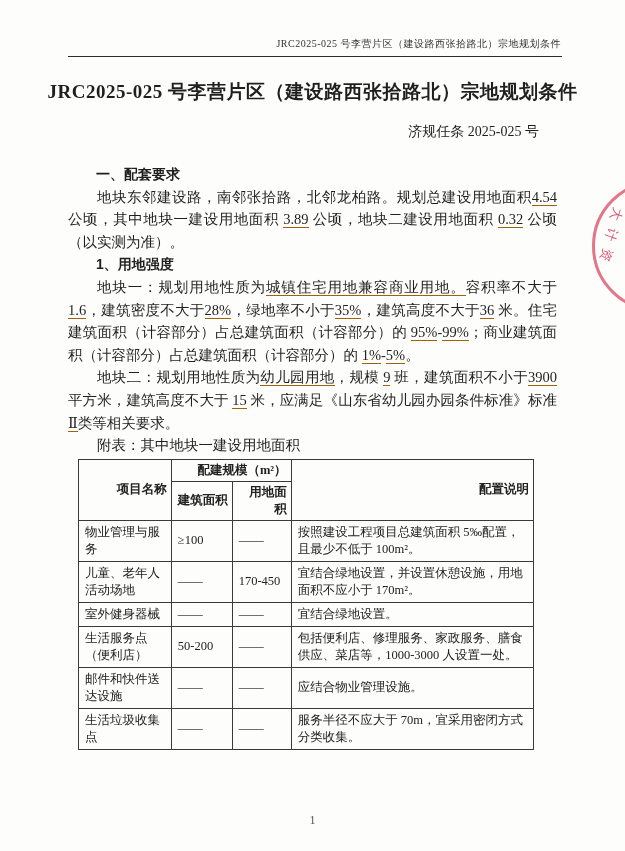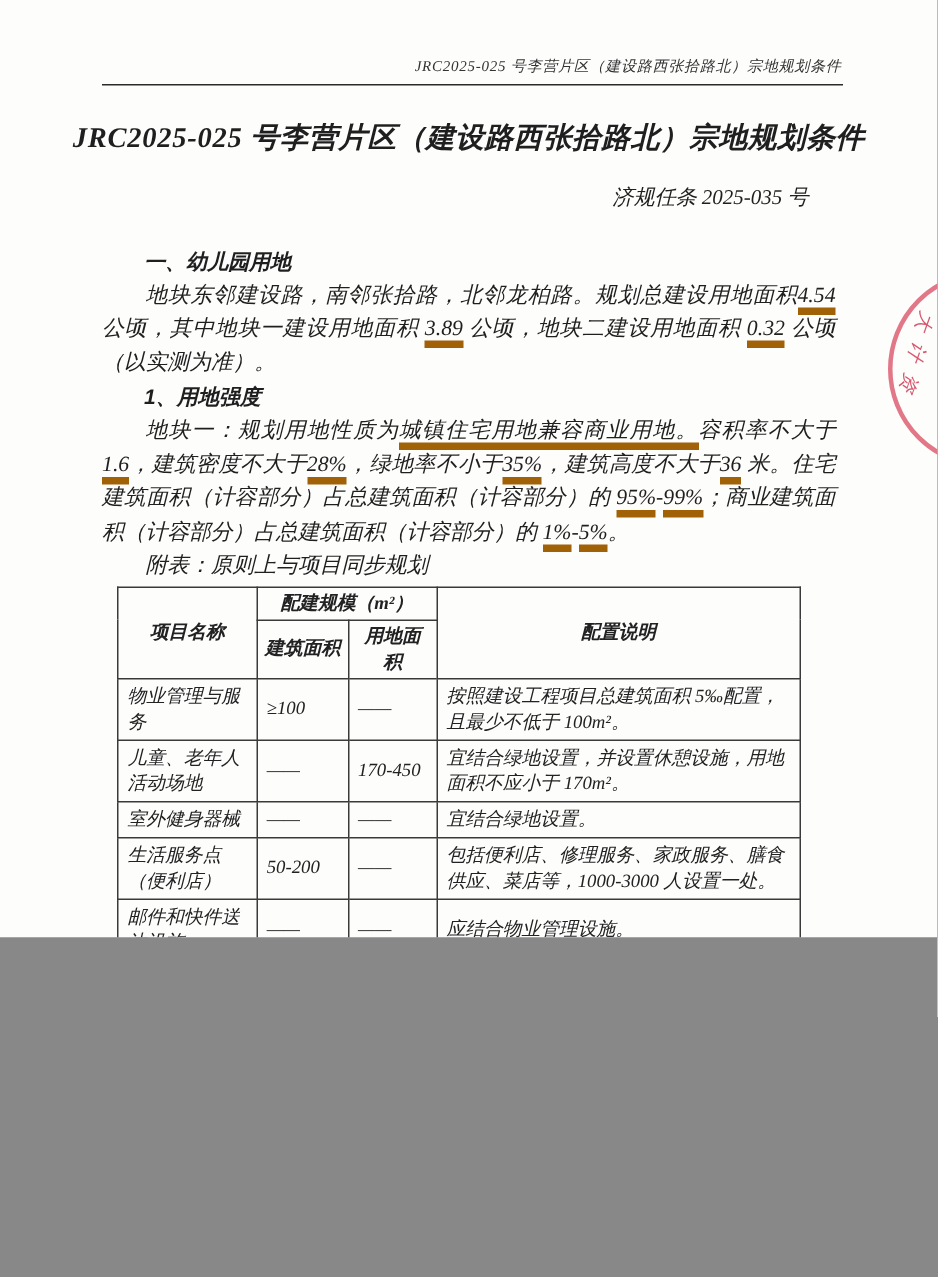--- a/index.html
+++ b/index.html
@@ -1,26 +1,25 @@
 <!DOCTYPE html>
 <html><head>
 <meta charset="utf-8">
 <style>
   * { margin: 0; padding: 0; box-sizing: border-box; }
   html, body { background: #888; }
   .page {
     position: relative;
     width: 625px;
-    height: 625px;
+    height: 851px;
     margin: 0 auto;
     background: #fdfdfc;
     overflow: hidden;
     font-family: "Liberation Serif", "DejaVu Serif", serif;
     color: #1f1f1f;
-    font-style: italic;
   }
   .running-header {
     position: absolute;
     top: 37px;
     right: 64px;
     font-size: 10px;
     letter-spacing: 0.5px;
     color: #333;
   }
   .header-rule {
@@ -55,40 +54,40 @@
     line-height: 22.6px;
     text-align: justify;
   }
   .doc-body p { margin: 0; }
   .doc-body p.indent { text-indent: 2em; }
   .doc-body p.heading {
     font-family: "Liberation Sans", "DejaVu Sans", sans-serif;
     font-weight: bold;
     font-size: 14px;
   }
-  .u { border-bottom: 5px solid #a16207; }
+  .u { border-bottom: 1px solid #a16207; }
   .table-caption-gap { height: 2px; }
   table.facilities {
     margin-left: 10px;
     width: 456px;
     border-collapse: collapse;
     font-size: 12.5px;
     line-height: 17px;
     color: #222;
   }
   table.facilities th, table.facilities td {
     border: 1px solid #3a3a3a;
     padding: 3px 6px;
     vertical-align: middle;
     font-weight: normal;
     text-align: left;
   }
   table.facilities th {
     font-weight: bold;
-    text-align: center;
+    text-align: right;
     padding: 2px 4px;
   }
   td.num { text-align: center; padding: 3px 2px; }
   col.c1 { width: 93px; }
   col.c2 { width: 61px; }
   col.c3 { width: 59px; }
   col.c4 { width: 243px; }
   .page-number {
     position: absolute;
     top: 813px;
@@ -123,29 +122,30 @@
 </style>
 </head>
 <body>
 
 <div class="page">
 
   <div class="running-header">JRC2025-025 号李营片区（建设路西张拾路北）宗地规划条件</div>
   <div class="header-rule"></div>
 
   <div class="doc-title">JRC2025-025 号李营片区（建设路西张拾路北）宗地规划条件</div>
-  <div class="doc-number">济规任条 2025-035 号</div>
+  <div class="doc-number">济规任条 2025-025 号</div>
 
   <div class="doc-body" id="doc-body">
 
-      <p class="indent heading"><span>一、幼儿园用地</span></p>
+      <p class="indent heading"><span>一、配套要求</span></p>
       <p class="indent "><span>地块东邻建设路，南邻张拾路，北邻龙柏路。规划总建设用地面积</span><span class="u">4.54</span><span> 公顷，其中地块一建设用地面积 </span><span class="u">3.89</span><span> 公顷，地块二建设用地面积 </span><span class="u">0.32</span><span> 公顷（以实测为准）。</span></p>
       <p class="indent heading"><span>1、用地强度</span></p>
       <p class="indent "><span>地块一：规划用地性质为</span><span class="u">城镇住宅用地兼容商业用地。</span><span>容积率不大于</span><span class="u">1.6</span><span>，建筑密度不大于</span><span class="u">28%</span><span>，绿地率不小于</span><span class="u">35%</span><span>，建筑高度不大于</span><span class="u">36</span><span> 米。住宅建筑面积（计容部分）占总建筑面积（计容部分）的 </span><span class="u">95%</span><span>-</span><span class="u">99%</span><span>；商业建筑面积（计容部分）占总建筑面积（计容部分）的 </span><span class="u">1%</span><span>-</span><span class="u">5%</span><span>。</span></p>
-      <p class="indent "><span>附表：原则上与项目同步规划</span></p>
+      <p class="indent "><span>地块二：规划用地性质为</span><span class="u">幼儿园用地</span><span>，规模 </span><span class="u">9</span><span> 班，建筑面积不小于</span><span class="u">3900</span><span> 平方米，建筑高度不大于 </span><span class="u">15</span><span> 米，应满足《山东省幼儿园办园条件标准》标准</span><span class="u">Ⅱ</span><span>类等相关要求。</span></p>
+      <p class="indent "><span>附表：其中地块一建设用地面积</span></p>
       <div class="table-caption-gap"></div>
     <table class="facilities">
       <colgroup>
         <col class="c1">
           <col class="c2">
           <col class="c3">
           <col class="c4">
       </colgroup>
       <thead>
         <tr>

